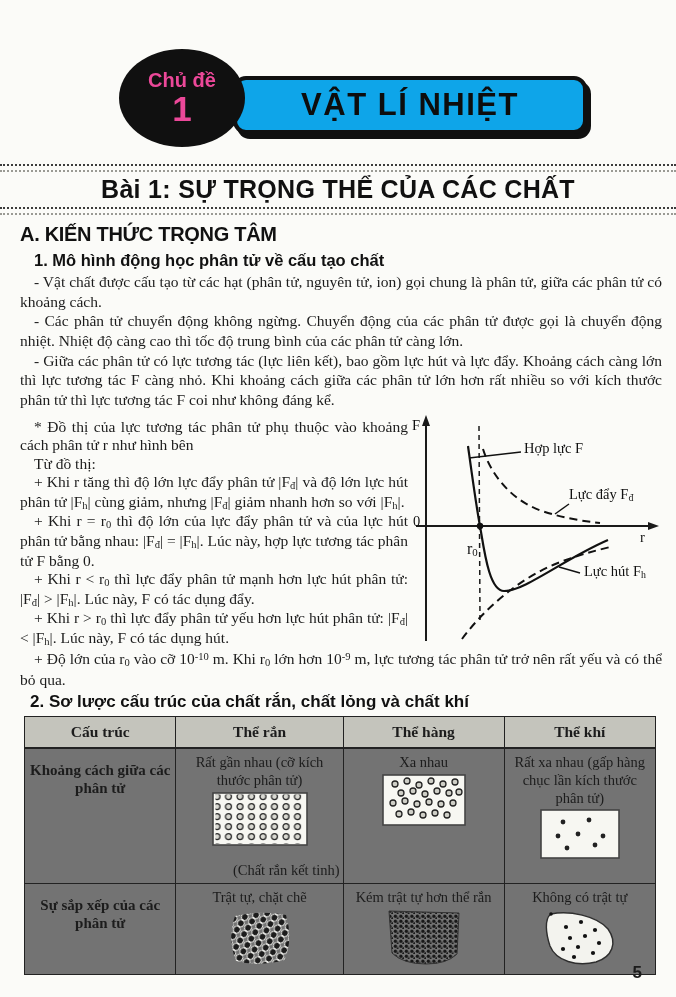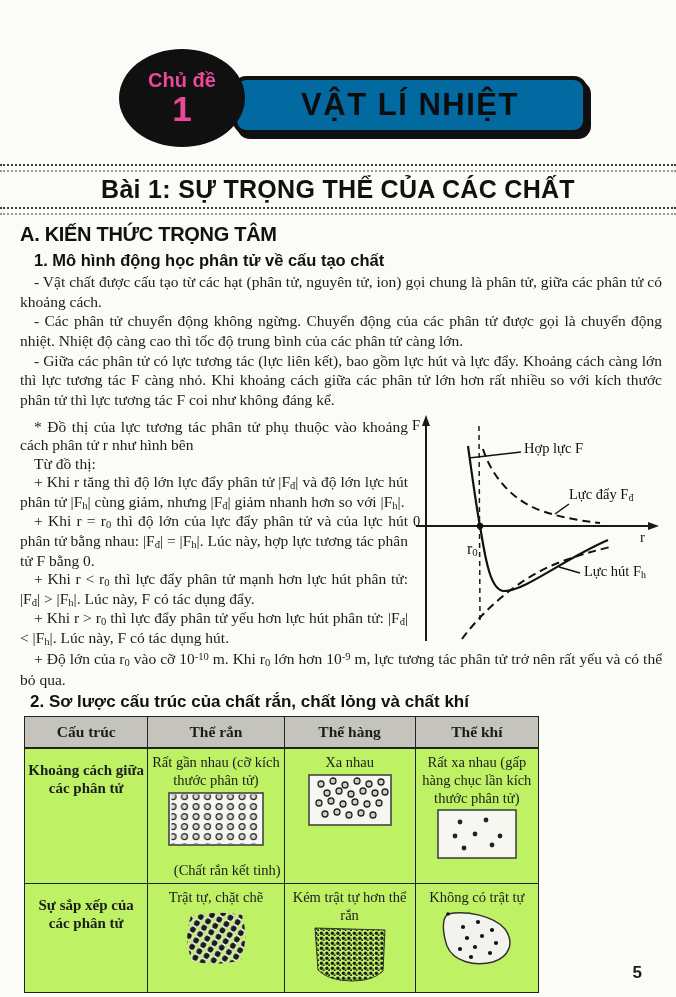--- a/index.html
+++ b/index.html
@@ -11,21 +11,21 @@
   }
   .page{
     position:relative;width:676px;height:997px;overflow:hidden;
     background:#fbfbf8;
   }
 
   
   .chapter-header{position:relative;height:152px;}
   .title-bar{
     position:absolute;left:233px;top:76px;width:346px;height:50px;
-    background:#0369a1;border:4px solid #101010;border-radius:13px;
+    background:#0ea5e9;border:4px solid #101010;border-radius:13px;
     box-shadow:4px 5px 0 #101010;
     display:flex;align-items:center;justify-content:center;
     font-family:"Liberation Sans",sans-serif;font-weight:bold;
     font-size:31px;letter-spacing:1.5px;color:#0d0d0d;
   }
   .badge{
     position:absolute;left:119px;top:49px;width:126px;height:98px;
     background:#101010;border-radius:50%;color:#ec4899;
     display:flex;flex-direction:column;align-items:center;justify-content:center;
     font-family:"Liberation Sans",sans-serif;font-weight:bold;
@@ -70,22 +70,22 @@
   .fl-F{left:0;top:4px;}
   .fl-0{left:1px;top:100px;}
   .fl-r0{left:55px;top:127px;font-size:16px;}
   .fl-r{left:228px;top:116px;}
   .fl-net{left:112px;top:27px;}
   .fl-rep{left:157px;top:73px;}
   .fl-att{left:172px;top:150px;}
 
   
   .structure-table{
-    margin:4px 0 0 24px;width:515px;border-collapse:collapse;
-    table-layout:fixed;background:#bef264;
+    margin:4px 0 0 24px;width:632px;border-collapse:collapse;
+    table-layout:fixed;background:#737373;
   }
   .structure-table th,.structure-table td{border:1.6px solid #222;}
   .structure-table th{
     background:#c4c4bc;font-size:15.5px;font-weight:bold;
     padding:6px 2px;border-bottom-width:2.5px;
   }
   .structure-table td{
     text-align:center;vertical-align:top;font-size:14.5px;
     padding:5px 3px 3px;line-height:1.22;
   }

